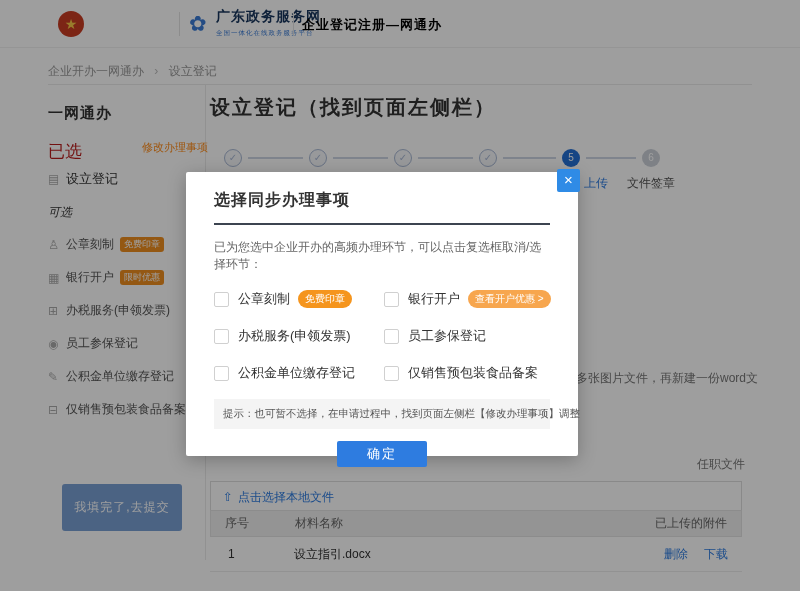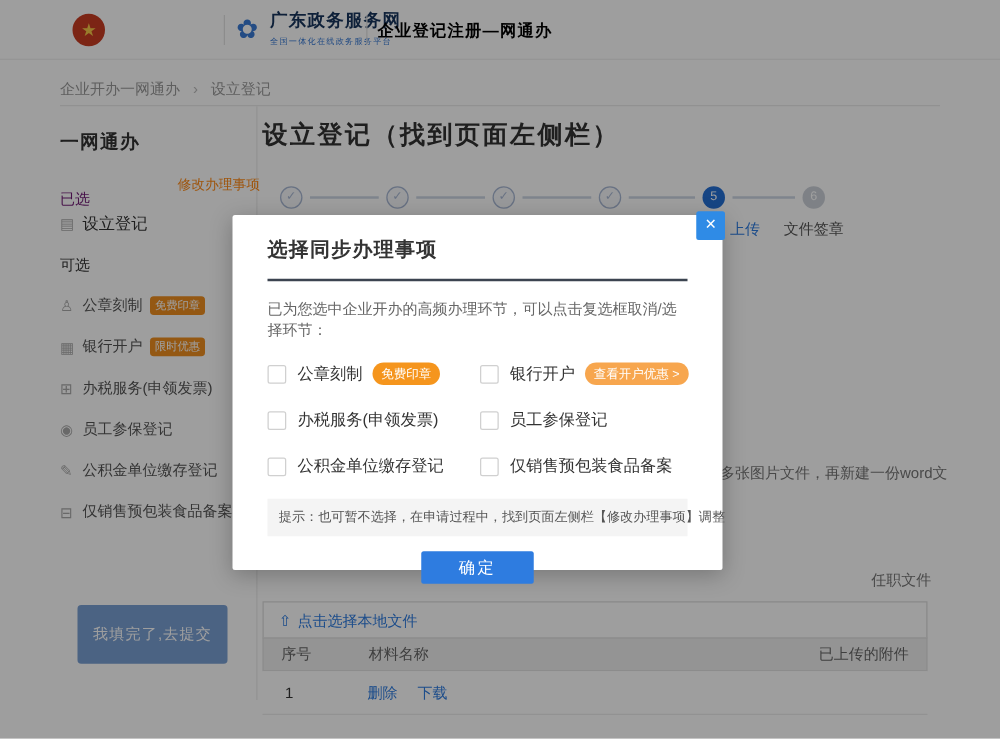--- a/index.html
+++ b/index.html
@@ -23,26 +23,26 @@
 
   
   .breadcrumb { position:absolute; left:48px; top:63px; font-size:12px; color:#999; }
   .breadcrumb .sep { margin:0 7px; color:#bbb; }
   .hline { position:absolute; left:48px; top:84px; width:704px; height:1px; background:#ebebeb; }
   .vline { position:absolute; left:205px; top:85px; width:1px; height:475px; background:#ebebeb; }
 
   
   .sidebar { position:absolute; left:48px; top:96px; width:144px; }
   .sb-title { position:absolute; left:0; top:8px; font-size:15px; font-weight:bold; color:#333; letter-spacing:1px; }
-  .sb-selected-label { position:absolute; left:0; top:55px; font-size:12px; color:#701a75; }
+  .sb-selected-label { position:absolute; left:0; top:44px; font-size:17px; color:#b91c1c; }
   .sb-modify { position:absolute; right:-16px; top:44px; font-size:11px; color:#ff8c1a; cursor:pointer; }
   .sb-item { position:absolute; left:0; font-size:12px; color:#555; white-space:nowrap; display:flex; align-items:center; }
   .sb-item .ic { color:#aaa; font-size:12px; width:18px; display:inline-block; }
   .sb-sel { font-size:13px; color:#333; }
-  .sb-optional-label { position:absolute; left:0; top:108px; font-size:12px; color:#333; }
+  .sb-optional-label { position:absolute; left:0; top:108px; font-size:12px; color:#333;font-style:italic; }
   .sb-badge { margin-left:6px; font-size:9px; color:#fff; background:#ef8f20; border-radius:3px; padding:1px 4px; }
   .sb-submit { position:absolute; left:14px; top:388px; width:120px; height:47px; background:#7aa0d4; color:#fff;
                font-size:12px; border:none; border-radius:3px; letter-spacing:1px; cursor:pointer; }
 
   
   .page-title { position:absolute; left:210px; top:94px; font-size:20px; font-weight:bold; color:#333; letter-spacing:2px; }
 
   .step-circle { position:absolute; top:149px; width:18px; height:18px; border-radius:50%; font-size:10px;
                  text-align:center; line-height:18px; }
   .step-done { border:1px solid #a9b8d4; color:#a9b8d4; background:#f5f7fa; line-height:16px; }
@@ -187,20 +187,21 @@
   </div>
 
   <div class="mat-table">
     <div class="mt-head">
       <div class="mt-c1">序号</div>
       <div class="mt-c2">材料名称</div>
       <div class="mt-c3">已上传的附件</div>
     </div>
     <div class="mt-row">
       <div class="mt-c1">1</div>
+      <div class="mt-c2">设立指引.docx</div>
       <div class="mt-actions">
         <span>删除</span>
         <span>下载</span>
       </div>
     </div>
   </div>
 
   <div class="overlay"></div>
 
   <div class="modal">

